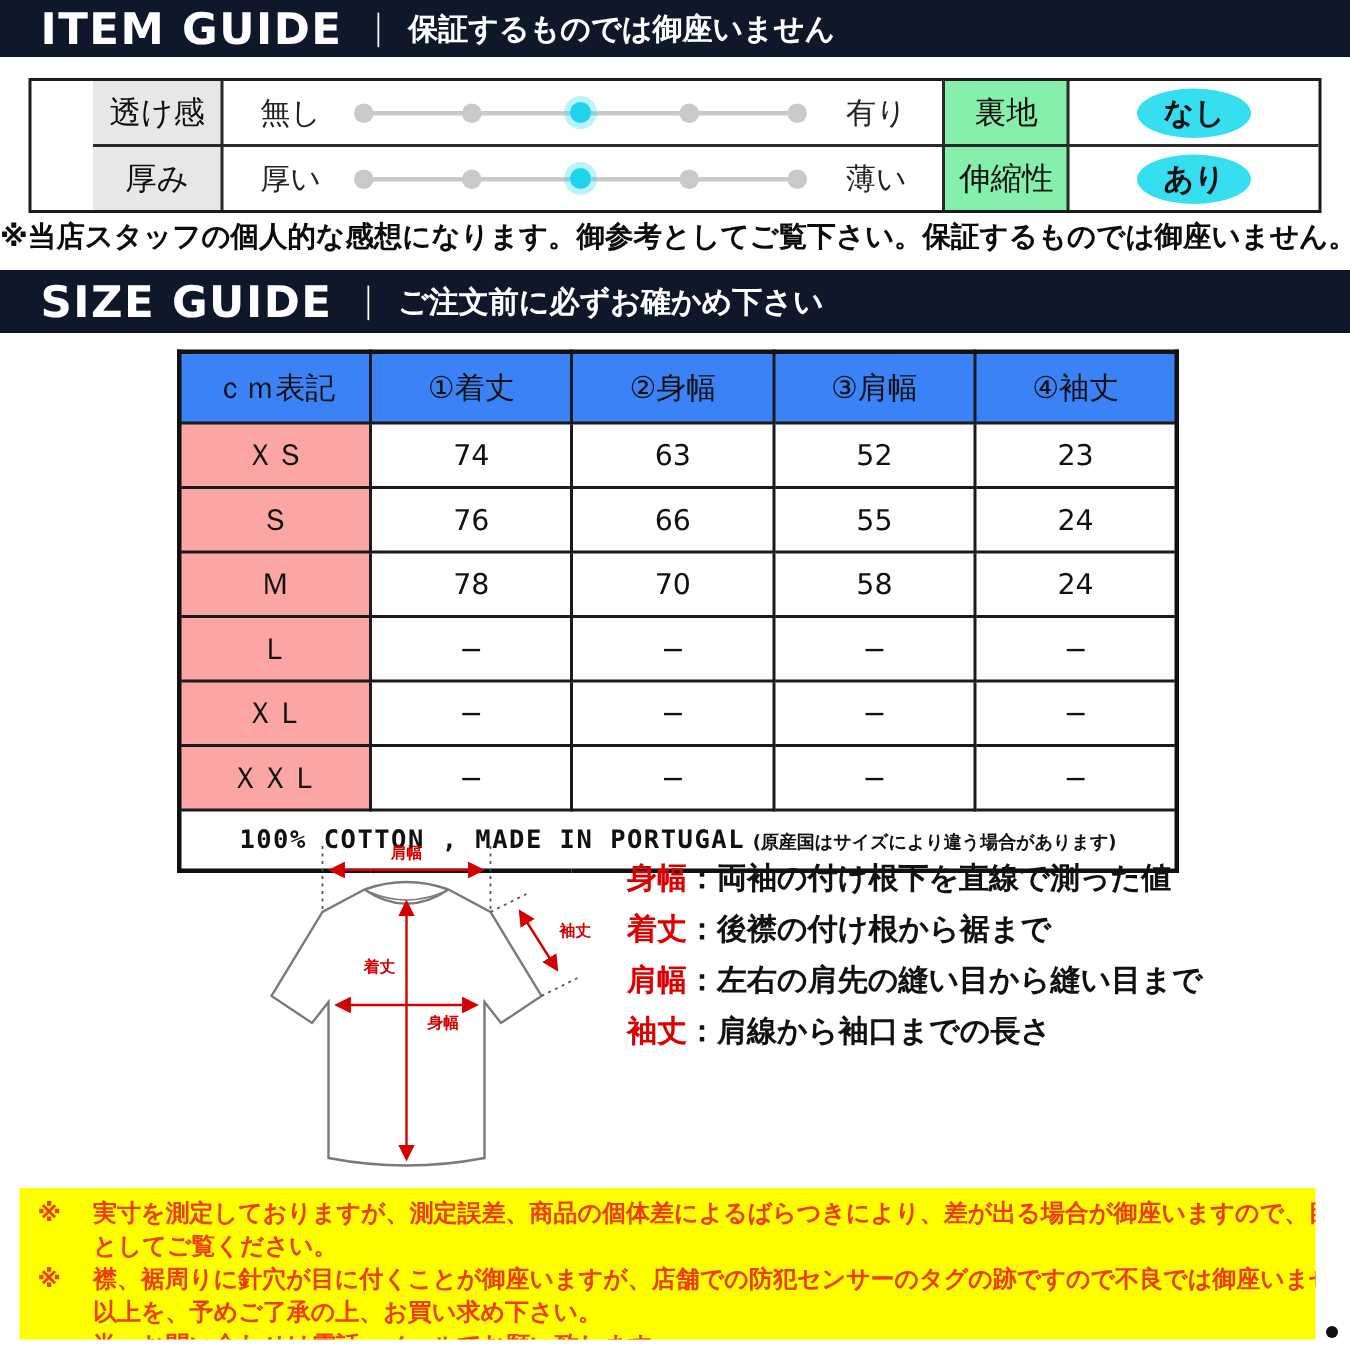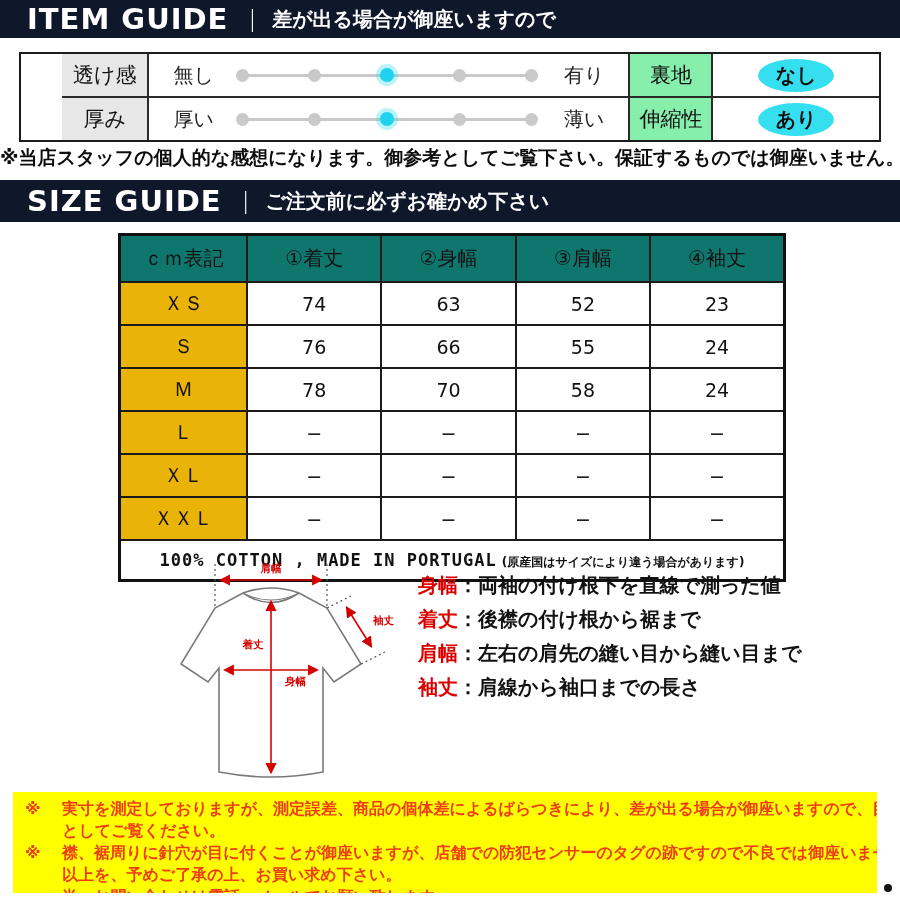--- a/index.html
+++ b/index.html
@@ -36,23 +36,23 @@
   .pill{width:76px;height:33px;border-radius:50%;background:#35dff0;display:flex;
         align-items:center;justify-content:center;font-size:20px;font-weight:bold;color:#111;}
 
   .note1{position:absolute;top:145px;left:0;width:900px;text-align:center;
          font-size:19px;font-weight:bold;color:#0c0c0c;white-space:nowrap;}
 
   
   .size-table{position:absolute;left:118px;top:233px;width:668px;border-collapse:collapse;
               table-layout:fixed;border:3px solid #111;}
   .size-table th,.size-table td{border:2px solid #1b1b1b;text-align:center;padding:0;}
-  .size-table thead th{background:#0f766e;font-size:20px;font-weight:normal;height:45px;}
+  .size-table thead th{background:#3b82f6;font-size:20px;font-weight:normal;height:45px;}
   .col-size{width:125px;}
-  td.size-label{background:#eab308;font-size:20px;height:41px;}
+  td.size-label{background:#fca5a5;font-size:20px;height:41px;}
   td.val{font-size:19px;height:41px;}
   .cotton-cell{height:38px;}
   .cotton-main{font-family:"DejaVu Sans Mono","Liberation Mono",monospace;
                font-size:17px;font-weight:bold;letter-spacing:1px;}
   .cotton-note{font-size:12px;font-weight:bold;}
 
   
   .diagram{position:absolute;left:175px;top:558px;}
   .legend{position:absolute;left:418px;top:572px;}
   .legend-line{font-size:20px;font-weight:bold;height:34px;white-space:nowrap;color:#111;}
@@ -68,21 +68,21 @@
   .stray-dot{position:absolute;left:884px;top:884px;width:8px;height:8px;border-radius:50%;background:#111;}
 </style>
 </head>
 <body>
 
 <div class="page">
 
   <div class="black-bar bar-item">
     <span class="bar-title">ITEM GUIDE</span>
     <span class="bar-sep">|</span>
-    <span class="bar-sub">差が出る場合が御座いますので</span>
+    <span class="bar-sub">保証するものでは御座いません</span>
   </div>
 
   <div class="fabric-table">
     <div class="frow">
       <div class="fcell flabel">透け感</div>
       <div class="fcell fslider">
         <span class="slider-end">無し</span>
         <span class="track">
           <span class="dot"></span>
           <span class="dot"></span>

